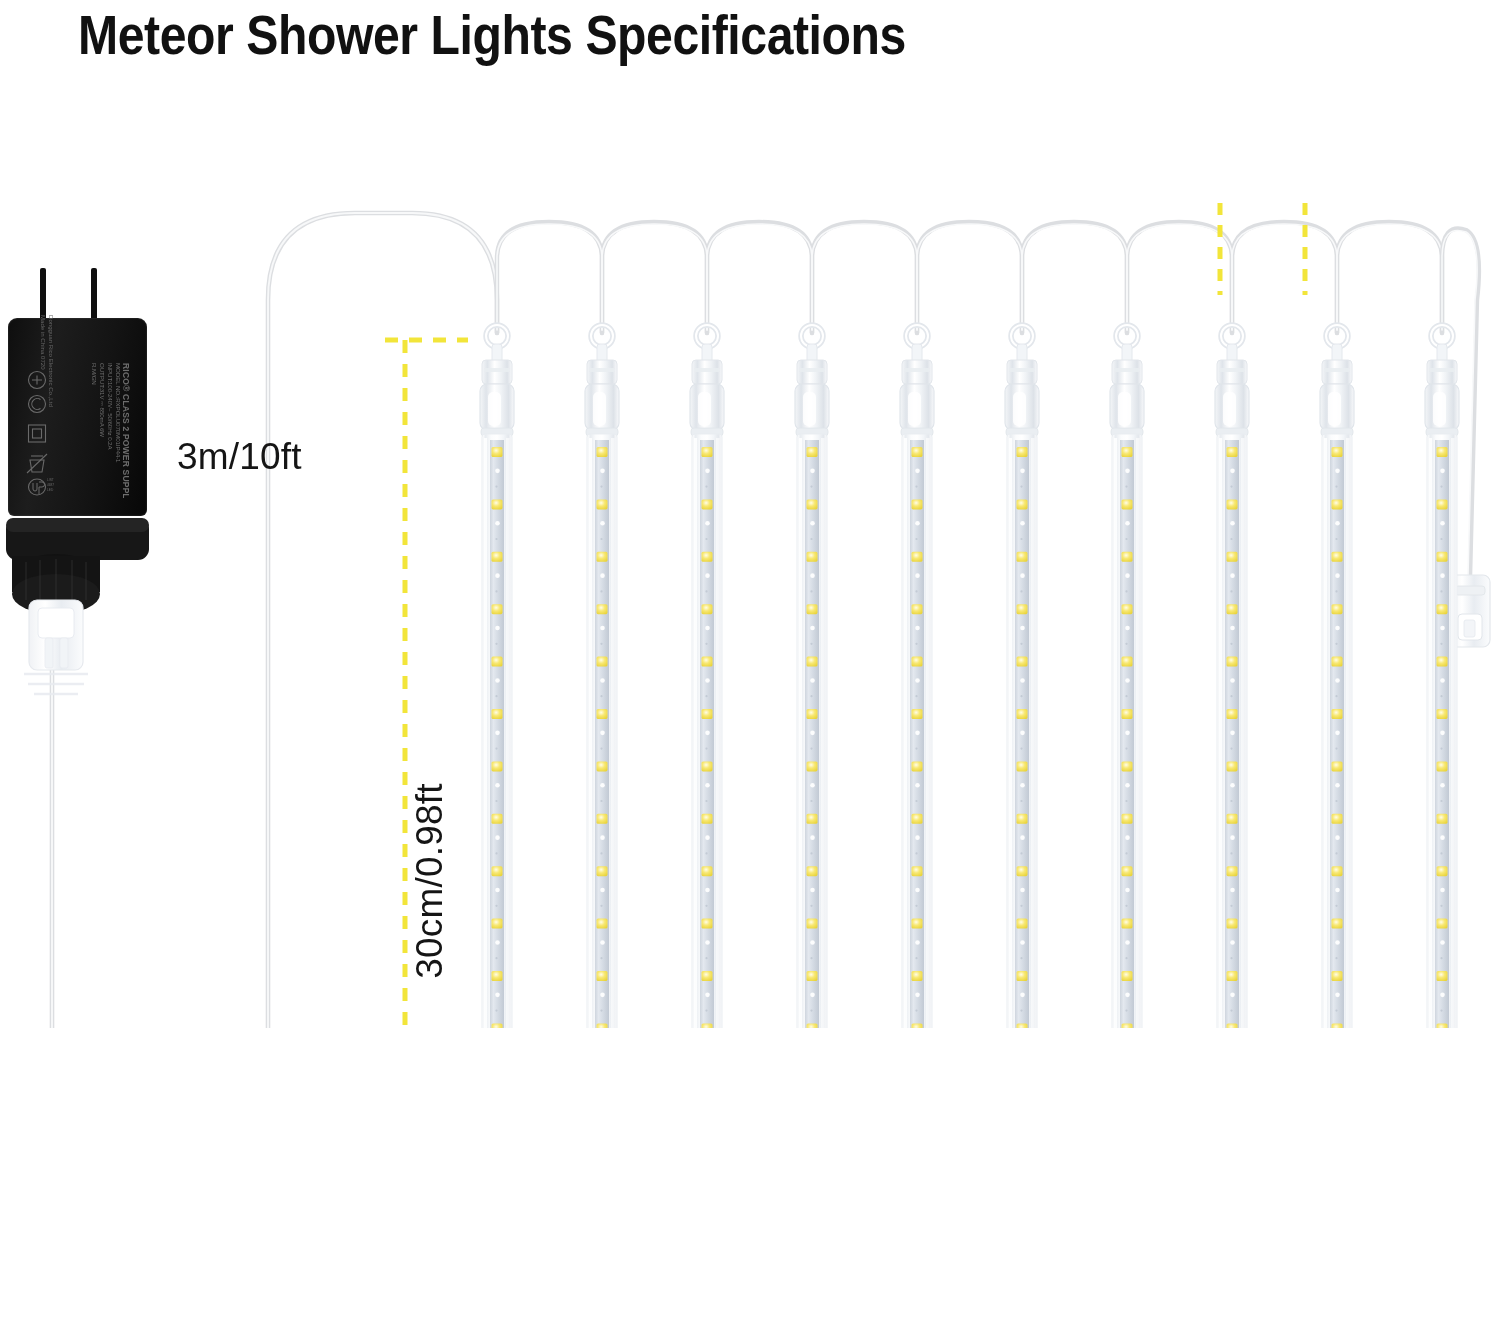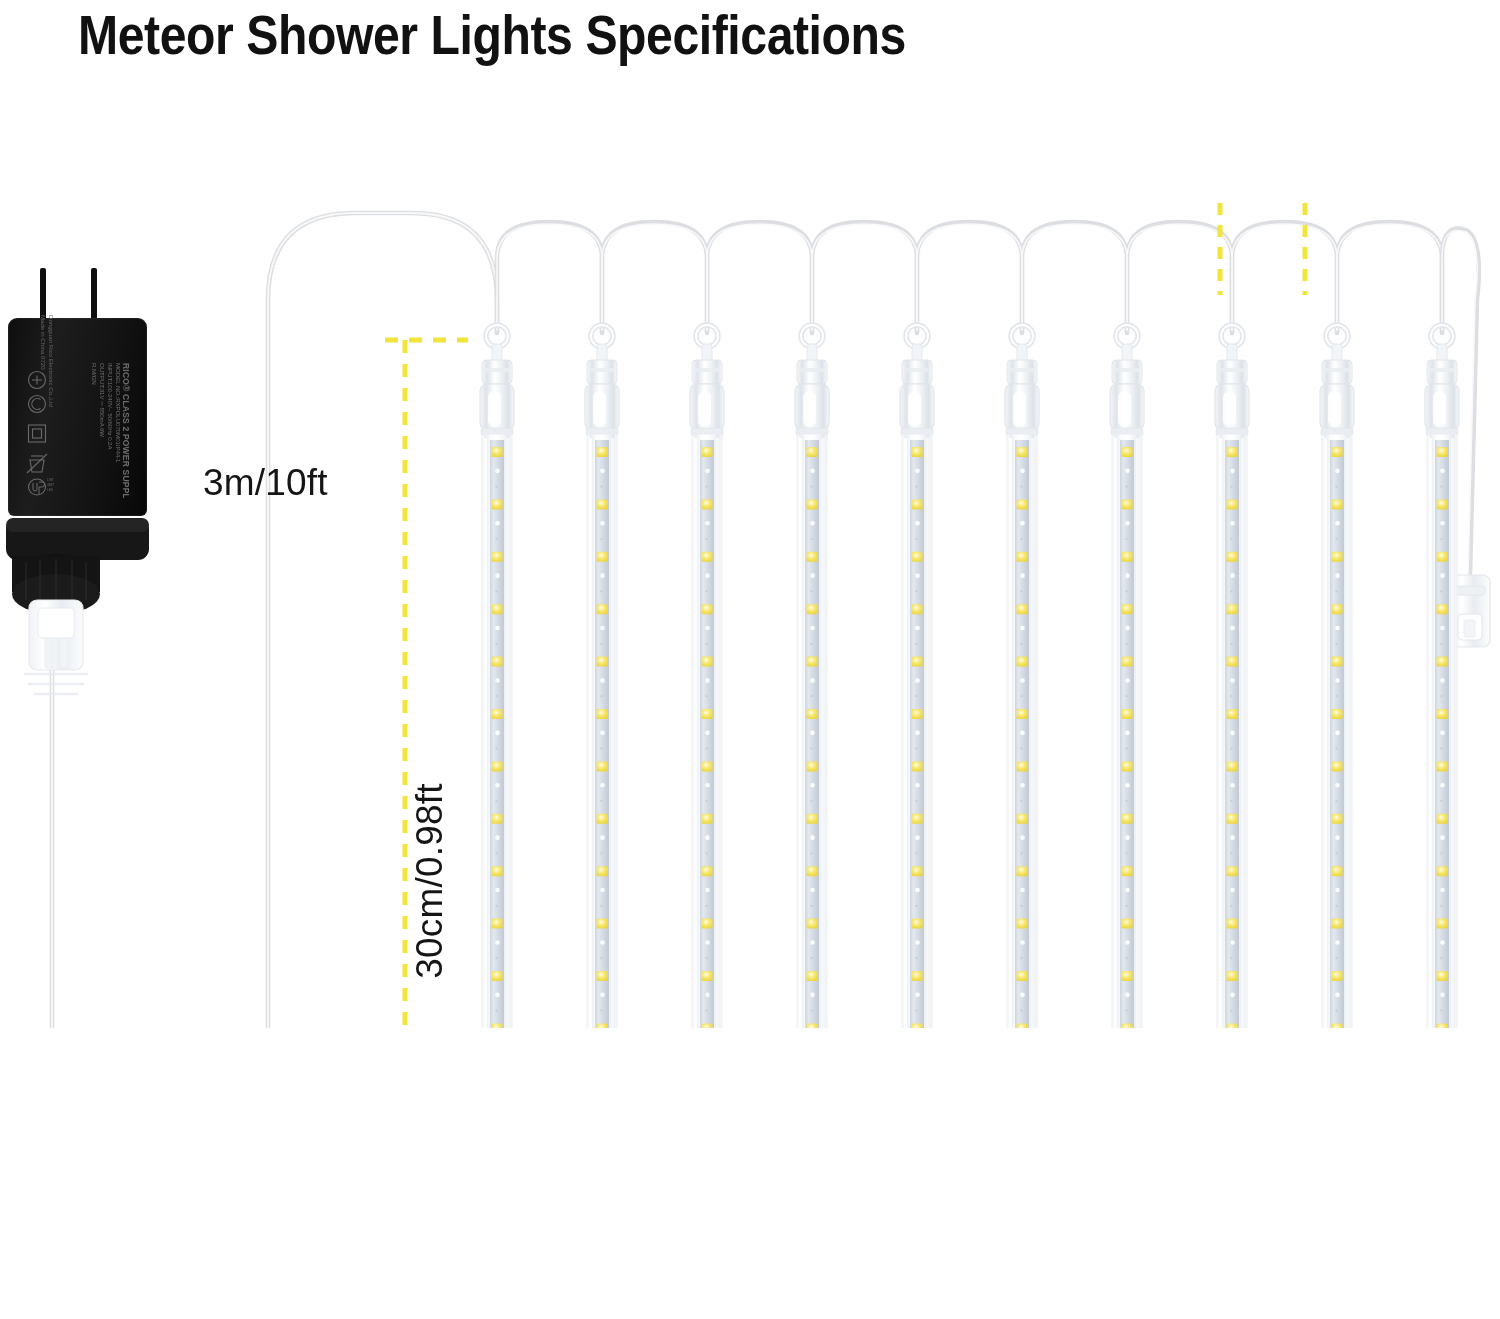--- a/index.html
+++ b/index.html
@@ -48,25 +48,24 @@
 
   
   .dim-label {
     position: absolute;
     color: #151515;
     font-family: "Liberation Sans", sans-serif;
     font-weight: 400;
     white-space: nowrap;
   }
   #label-lead {
-    left: 203px;
+    left: 177px;
     top: 436px;
     font-size: 37px;
     letter-spacing: 0.2px;
-    margin-top: 26px;
   }
   #label-spacing {
     left: 1163px;
     top: 152px;
     font-size: 37px;
     letter-spacing: 0.2px;
   }
   #label-tube {
     left: 330px;
     top: 860px;

